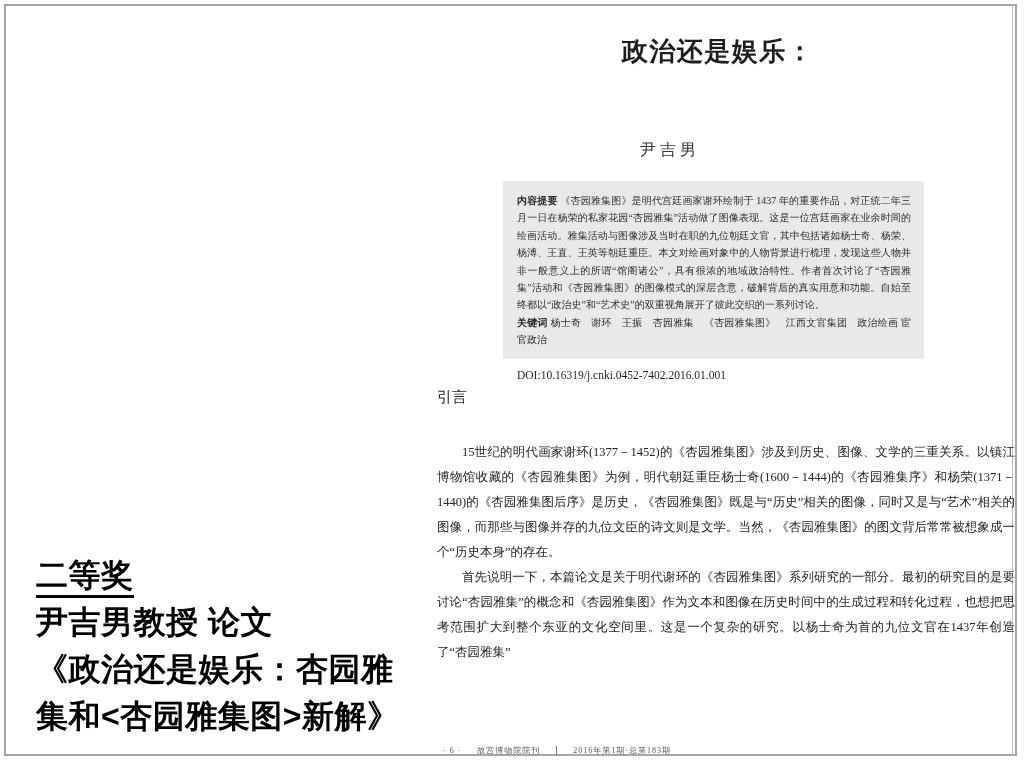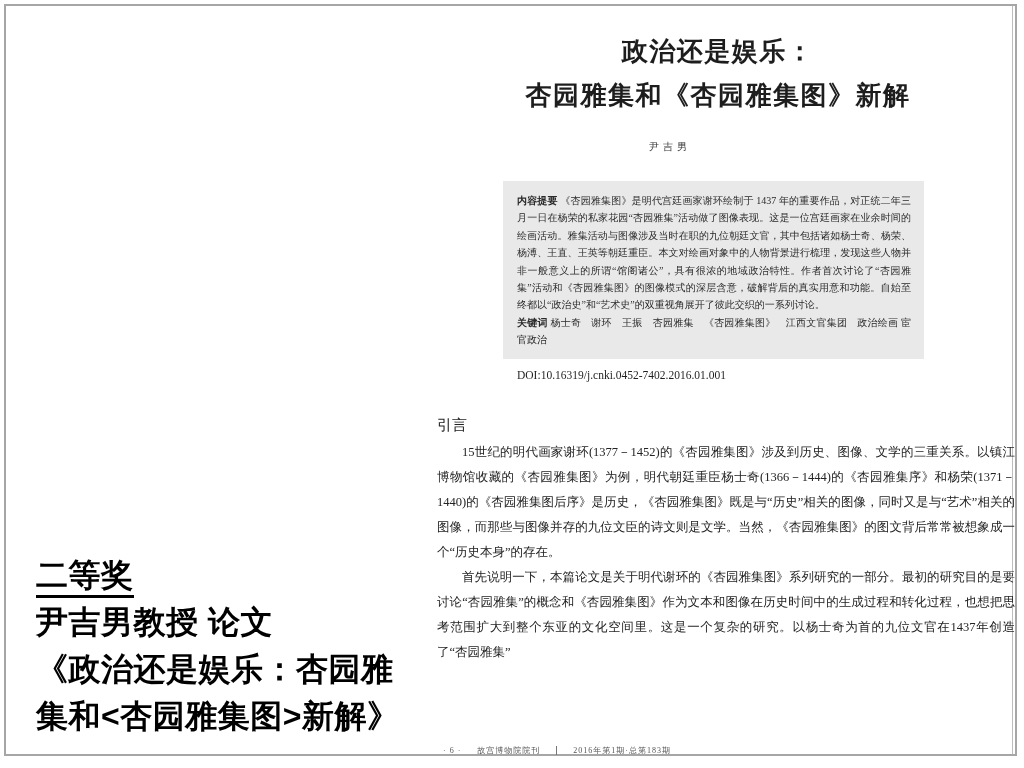--- a/index.html
+++ b/index.html
@@ -42,21 +42,21 @@
     letter-spacing: 1.5px;
     color: #1d1d1d;
   }
   .paper-title .line { line-height: 44px; }
 
   .paper-author {
     position: absolute;
     left: 420px; top: 140px;
     width: 500px;
     text-align: center;
-    font-size: 10px;
+    font-size: 16px;
     letter-spacing: 4px;
     color: #333;
   }
 
   
   .abstract-box {
     position: absolute;
     left: 503px; top: 181px;
     width: 421px;
     background: #e9e9e9;
@@ -71,21 +71,21 @@
 
   .doi-line {
     position: absolute;
     left: 517px; top: 369px;
     font-size: 11.5px;
     color: #1f1f1f;
   }
 
   .section-heading {
     position: absolute;
-    left: 437px; top: 416px;
+    left: 437px; top: 388px;
     font-size: 15px;
     color: #222;
   }
 
   .body-text {
     position: absolute;
     left: 437px; top: 440px;
     width: 578px;
     font-size: 12.5px;
     line-height: 25px;
@@ -134,42 +134,41 @@
 </style>
 </head>
 <body>
 
 <div class="slide-frame"></div>
 
 <div class="page-edge"></div>
 
 <div class="paper-title">
   <div class="line">政治还是娱乐：</div>
-  <div class="line">杏园雅集和《杏园雅集图》新解</div>
 </div>
 
 <div class="paper-author">尹吉男</div>
 
 <div class="abstract-box">
   <div>
     <span class="label">内容提要</span>
     <span>《杏园雅集图》是明代宫廷画家谢环绘制于 1437 年的重要作品，对正统二年三月一日在杨荣的私家花园“杏园雅集”活动做了图像表现。这是一位宫廷画家在业余时间的绘画活动。雅集活动与图像涉及当时在职的九位朝廷文官，其中包括诸如杨士奇、杨荣、杨溥、王直、王英等朝廷重臣。本文对绘画对象中的人物背景进行梳理，发现这些人物并非一般意义上的所谓“馆阁诸公”，具有很浓的地域政治特性。作者首次讨论了“杏园雅集”活动和《杏园雅集图》的图像模式的深层含意，破解背后的真实用意和功能。自始至终都以“政治史”和“艺术史”的双重视角展开了彼此交织的一系列讨论。</span>
   </div>
   <div class="kw">
     <span class="label">关键词</span>
     <span>杨士奇　谢环　王振　杏园雅集　《杏园雅集图》　江西文官集团　政治绘画 宦官政治</span>
   </div>
 </div>
 
 <div class="doi-line">DOI:10.16319/j.cnki.0452-7402.2016.01.001</div>
 
 <div class="section-heading">引言</div>
 
 <div class="body-text">
-  <p>15世纪的明代画家谢环(1377－1452)的《杏园雅集图》涉及到历史、图像、文学的三重关系。以镇江博物馆收藏的《杏园雅集图》为例，明代朝廷重臣杨士奇(1366－1444)的《杏园雅集序》和杨荣(1371－1440)的《杏园雅集图后序》是历史，《杏园雅集图》既是与“历史”相关的图像，同时又是与“艺术”相关的图像，而那些与图像并存的九位文臣的诗文则是文学。当然，《杏园雅集图》的图文背后常常被想象成一个“历史本身”的存在。</p>
+  <p>15世纪的明代画家谢环(1377－1452)的《杏园雅集图》涉及到历史、图像、文学的三重关系。以镇江博物馆收藏的《杏园雅集图》为例，明代朝廷重臣杨士奇(1600－1444)的《杏园雅集序》和杨荣(1371－1440)的《杏园雅集图后序》是历史，《杏园雅集图》既是与“历史”相关的图像，同时又是与“艺术”相关的图像，而那些与图像并存的九位文臣的诗文则是文学。当然，《杏园雅集图》的图文背后常常被想象成一个“历史本身”的存在。</p>
   <p>首先说明一下，本篇论文是关于明代谢环的《杏园雅集图》系列研究的一部分。最初的研究目的是要讨论“杏园雅集”的概念和《杏园雅集图》作为文本和图像在历史时间中的生成过程和转化过程，也想把思考范围扩大到整个东亚的文化空间里。这是一个复杂的研究。以杨士奇为首的九位文官在1437年创造了“杏园雅集”</p>
 </div>
 
 <div class="page-footer">
   <span>· 6 ·</span>
   <span>故宫博物院院刊</span>
   <span class="divider"></span>
   <span>2016年第1期·总第183期</span>
 </div>
 

